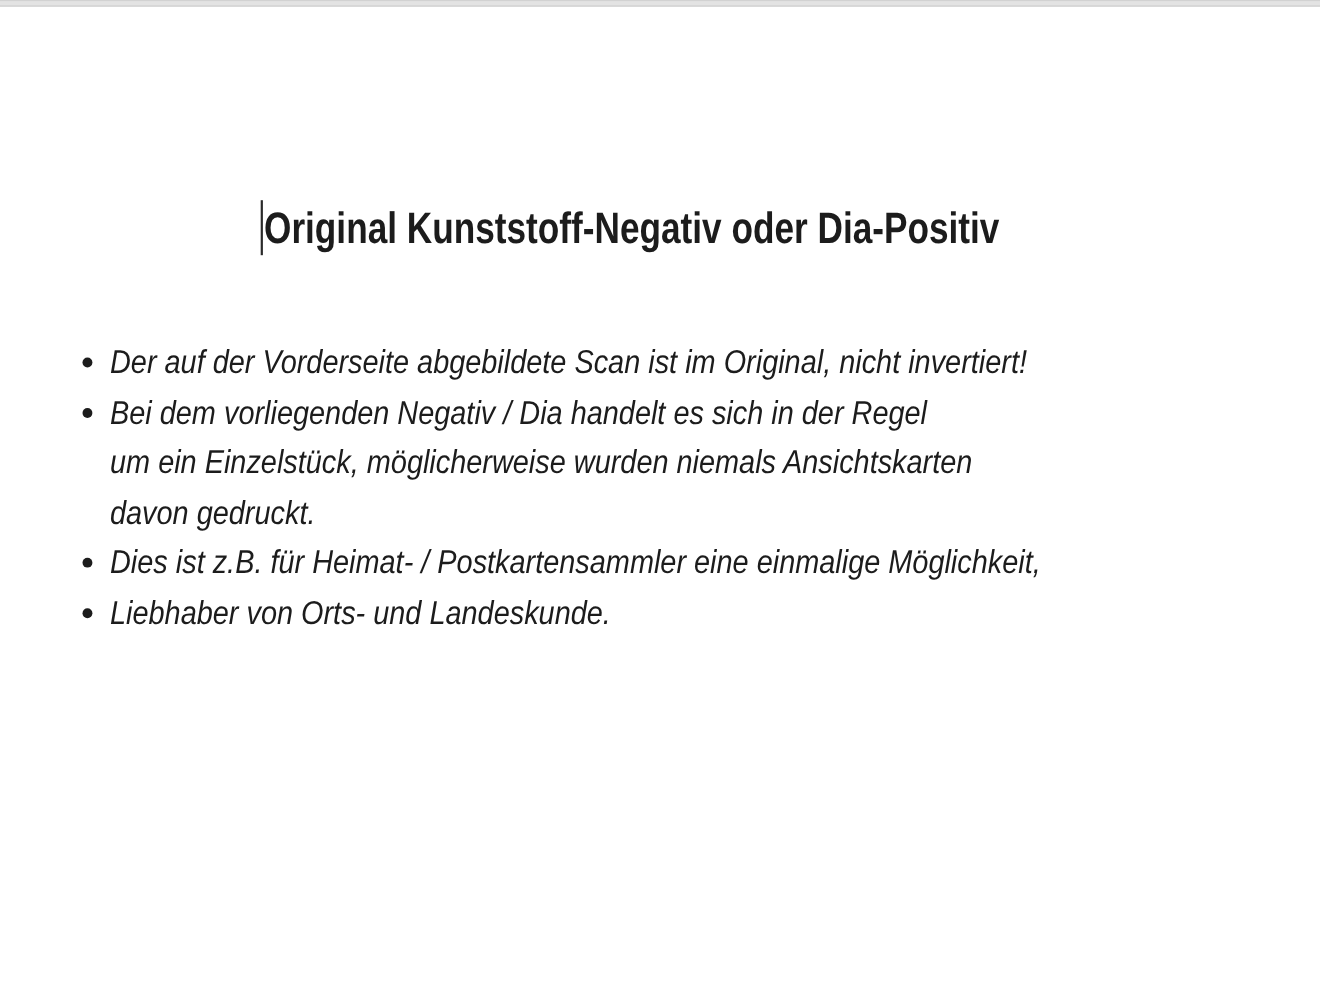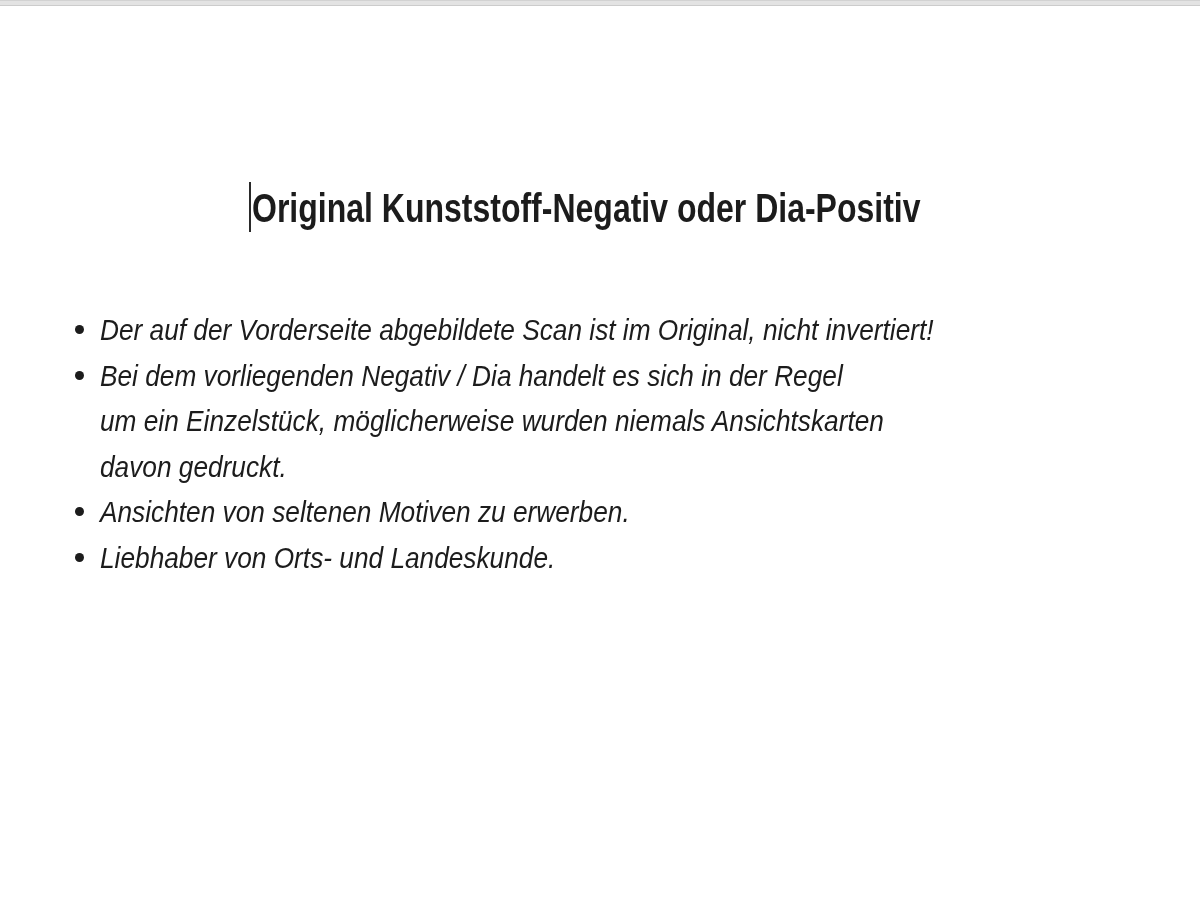--- a/index.html
+++ b/index.html
@@ -22,21 +22,21 @@
     top: 0;
     width: 100%;
     height: 6px;
     background: #e3e3e3;
     border-top: 1px solid #d2d2d2;
     border-bottom: 1px solid #cccccc;
     box-sizing: border-box;
   }
   .title-block {
     position: absolute;
-    left: 252px;
+    left: 240px;
     top: 182px;
     font-weight: bold;
     font-size: 40px;
     line-height: 53px;
     white-space: nowrap;
   }
   .title-line {
     display: block;
   }
   .condense {
@@ -108,21 +108,21 @@
 
     <li class="bullet-item">
       <span class="dot"></span>
       <span class="bullet-line"><span class="condense-body">Bei dem vorliegenden Negativ / Dia handelt es sich in der Regel</span></span>
       <span class="bullet-line"><span class="condense-body">um ein Einzelstück, möglicherweise wurden niemals Ansichtskarten</span></span>
       <span class="bullet-line"><span class="condense-body">davon gedruckt.</span></span>
     </li>
 
     <li class="bullet-item">
       <span class="dot"></span>
-      <span class="bullet-line"><span class="condense-body">Ansichten von seltenen Motiven zu erwerben.</span></span>
+      <span class="bullet-line"><span class="condense-body">Dies ist z.B. für Heimat- / Postkartensammler eine einmalige Möglichkeit,</span></span>
     </li>
 
     <li class="bullet-item">
       <span class="dot"></span>
       <span class="bullet-line"><span class="condense-body">Liebhaber von Orts- und Landeskunde.</span></span>
     </li>
 
   </ul>
 
 </div>

